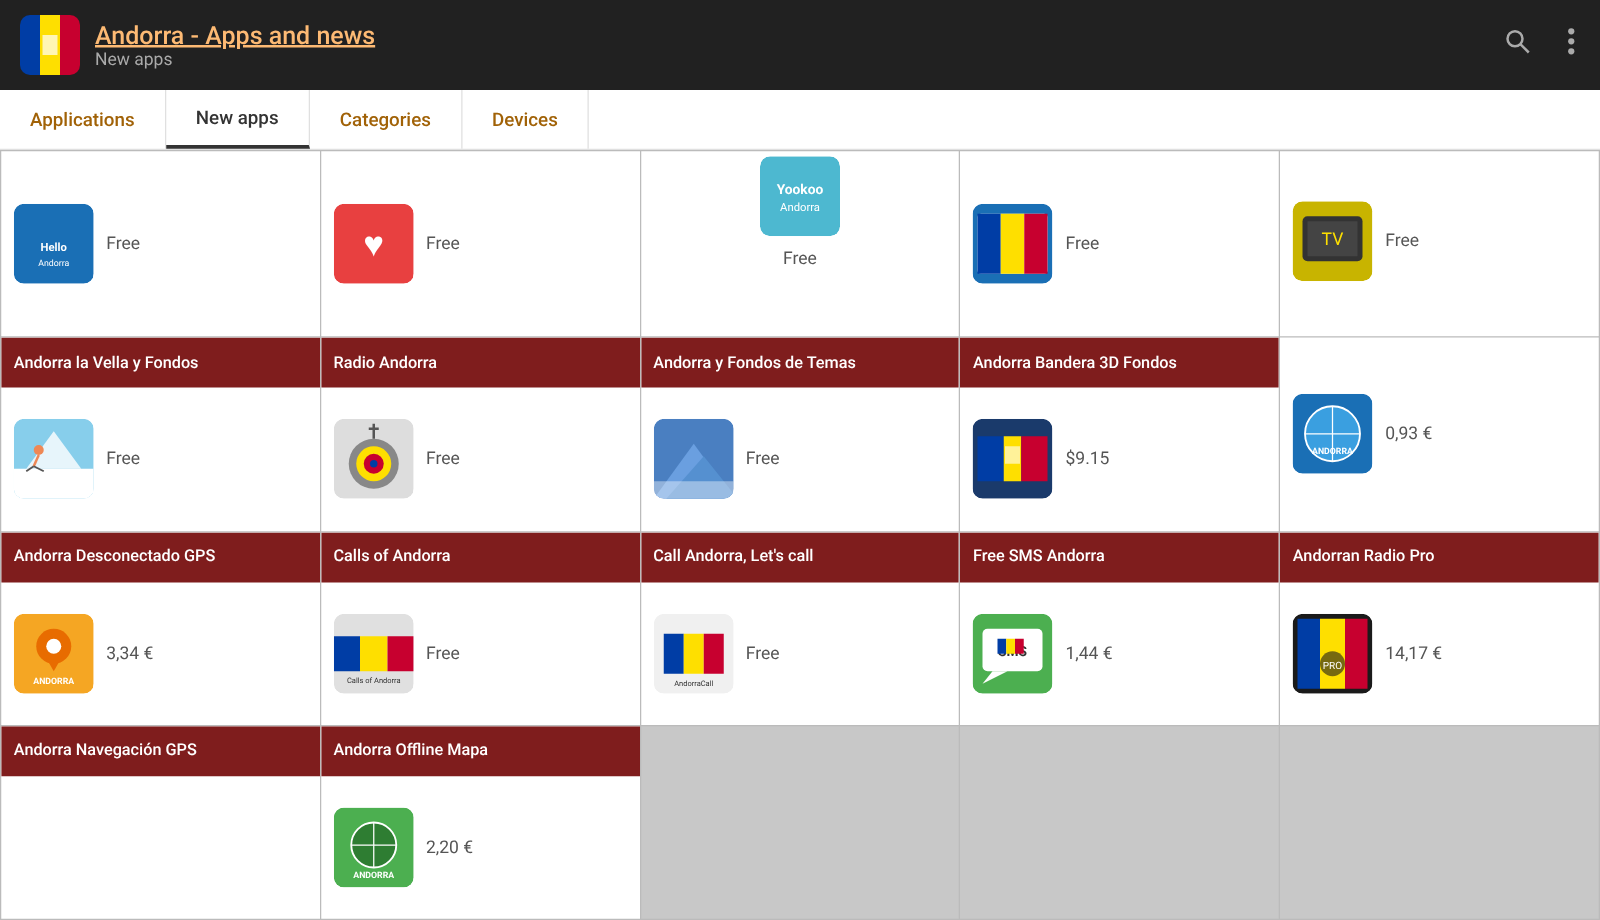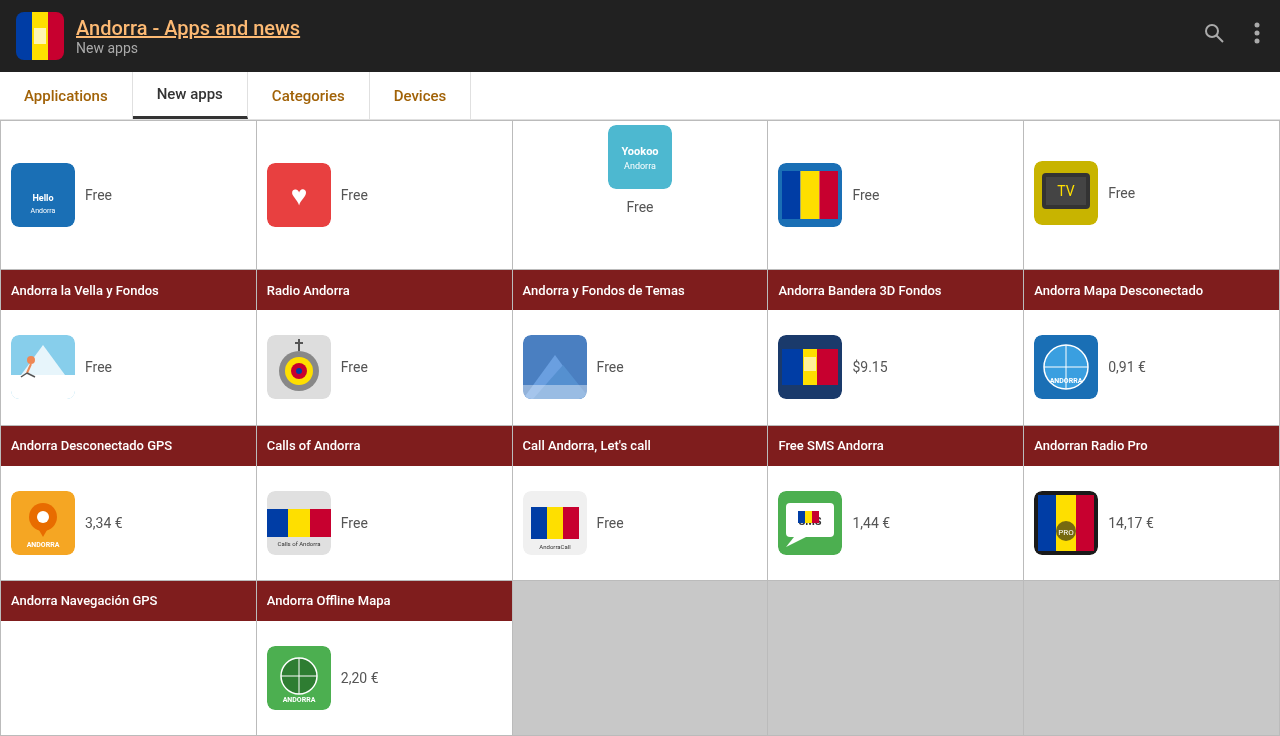--- a/index.html
+++ b/index.html
@@ -327,33 +327,32 @@
           <rect x="39" y="14" width="21" height="36" fill="#C7002F"></rect>
 
           <rect x="26" y="22" width="12" height="14" fill="#fff" opacity="0.6"></rect>
         </svg>
       </div>
       <span class="app-price">$9.15</span>
     </div>
   </div>
 
   <div class="app-card">
-    <div class="app-card-header dark-green">Andorra Mapa Desconectado</div>
     <div class="app-card-body">
       <div class="app-thumb">
         <svg width="64" height="64" viewBox="0 0 64 64" style="border-radius:8px;">
           <rect width="64" height="64" fill="#1a6fb5"></rect>
           <circle cx="32" cy="32" r="22" fill="#3a9fe0"></circle>
           <circle cx="32" cy="32" r="22" fill="none" stroke="#fff" stroke-width="1.5"></circle>
           <line x1="10" y1="32" x2="54" y2="32" stroke="#fff" stroke-width="1"></line>
           <line x1="32" y1="10" x2="32" y2="54" stroke="#fff" stroke-width="1"></line>
           <text x="32" y="48" text-anchor="middle" font-size="7" fill="white" font-weight="bold">ANDORRA</text>
         </svg>
       </div>
-      <span class="app-price">0,91 €</span>
+      <span class="app-price">0,93 €</span>
     </div>
   </div>
 
   <div class="app-card">
     <div class="app-card-header dark-green">Andorra Desconectado GPS</div>
     <div class="app-card-body">
       <div class="app-thumb">
         <svg width="64" height="64" viewBox="0 0 64 64" style="border-radius:8px;">
           <rect width="64" height="64" fill="#f5a623"></rect>
           <circle cx="32" cy="26" r="14" fill="#e86c00"></circle>

